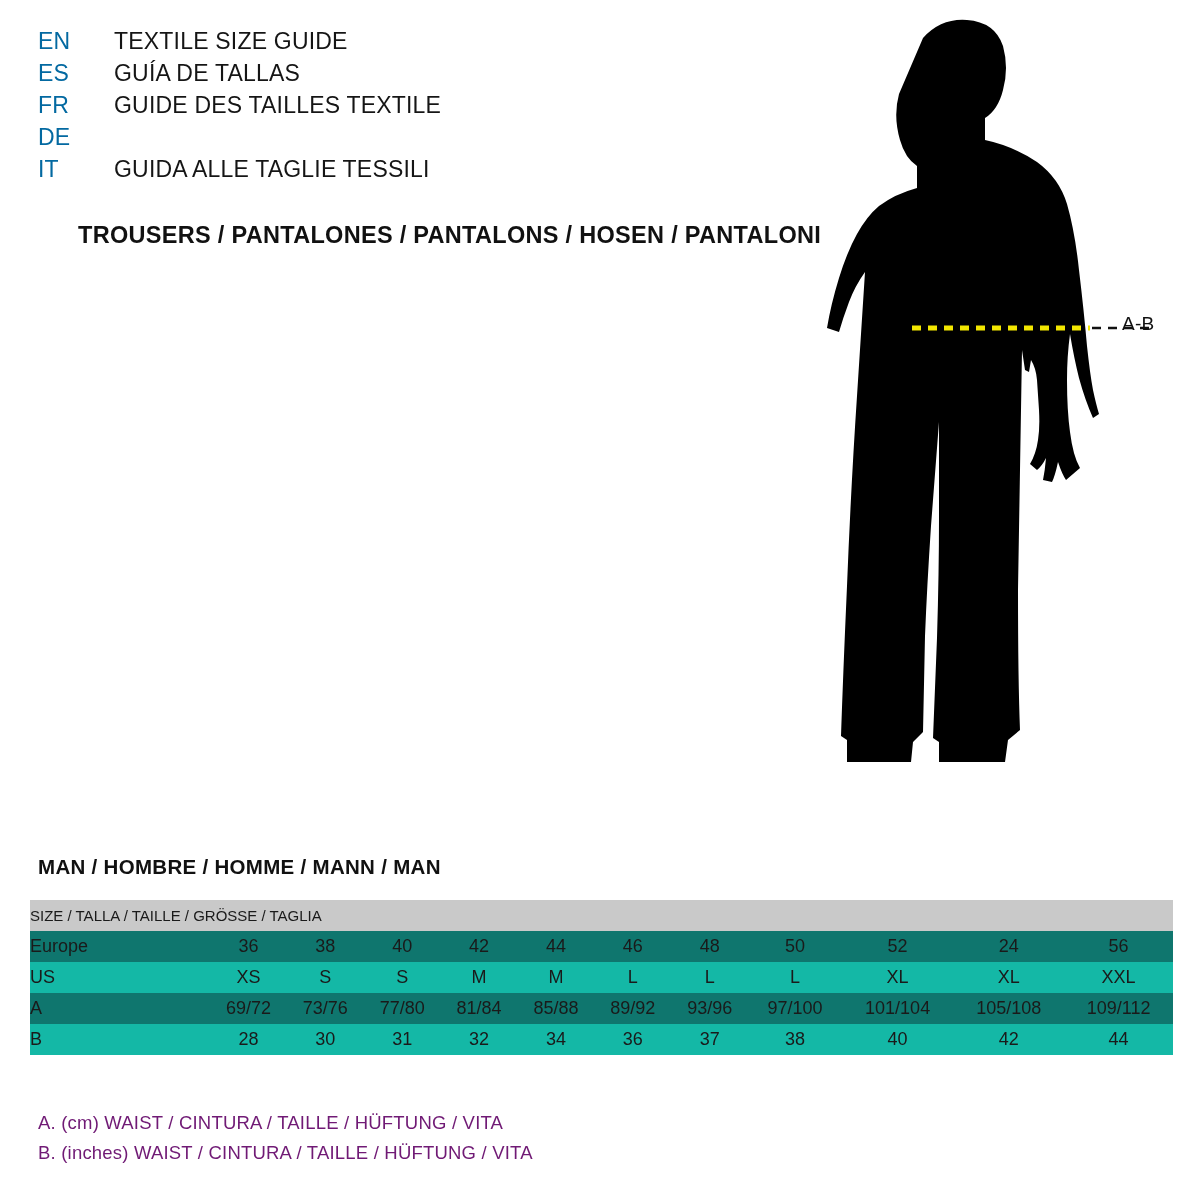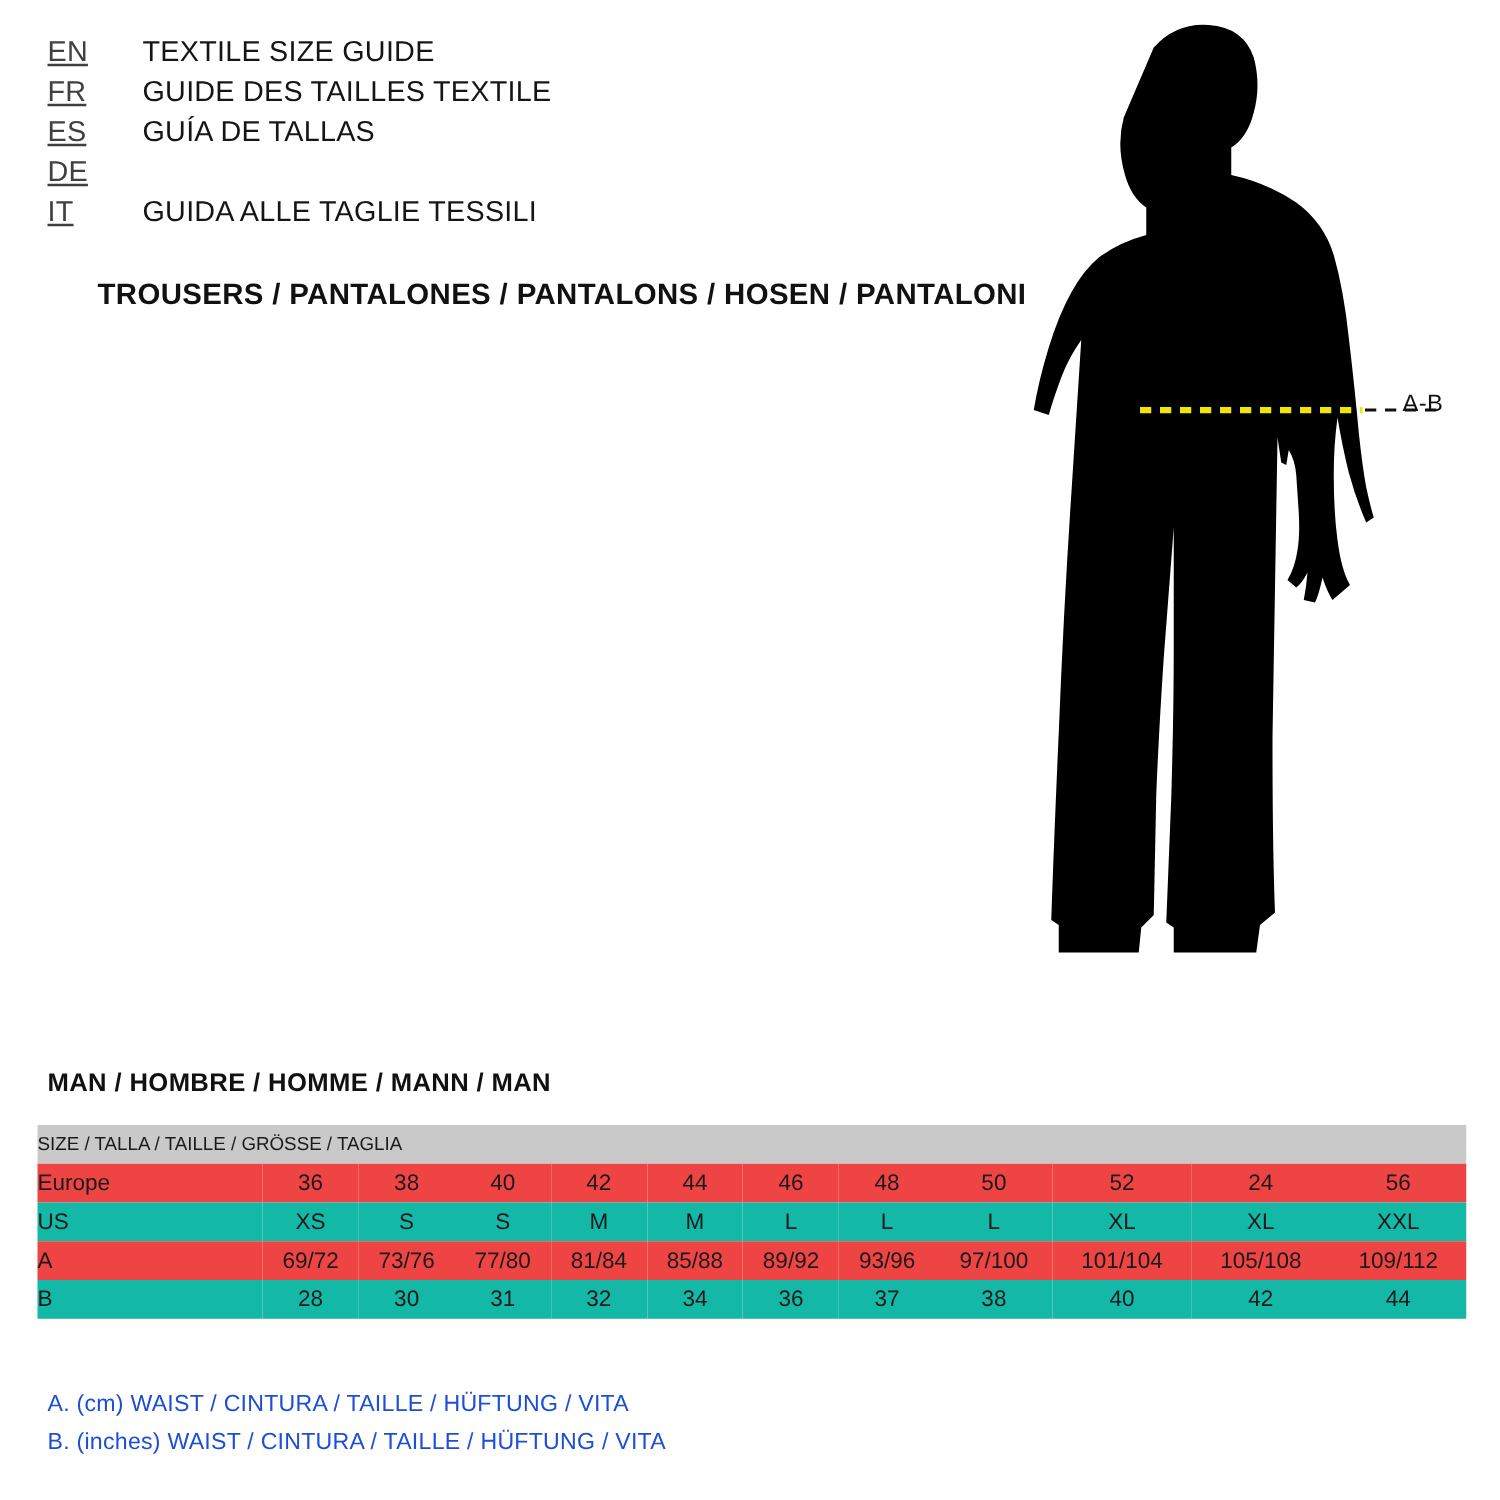--- a/index.html
+++ b/index.html
@@ -25,22 +25,21 @@
   }
   .lang-row {
     display: flex;
     align-items: baseline;
     height: 32px;
   }
   .lang-code {
     width: 76px;
     font-size: 23px;
     letter-spacing: 0.2px;
-    color: #404040;
-    text-decoration: underline;
+    color: #0369a1;
   }
   .lang-text {
     font-size: 23px;
     letter-spacing: 0.2px;
     color: #151515;
     white-space: nowrap;
   }
   .garment-line {
     position: absolute;
     left: 38px;
@@ -94,59 +93,59 @@
     padding: 0;
     height: 31px;
     vertical-align: middle;
     border: 0;
   }
   .row-header td {
     background: #c9c9c9;
     font-size: 15px;
     height: 32px;
   }
-  .row-light td { background: #ef4444; }
+  .row-light td { background: #0f766e; }
   .row-dark td  { background: #14b8a6; }
 
   .cell-label {
     padding-left: 12px;
     text-align: left;
     white-space: nowrap;
   }
   .cell-val {
     text-align: center;
     white-space: nowrap;
   }
 
   .footnotes {
     position: absolute;
     left: 38px;
     top: 1108px;
     font-size: 18.5px;
     line-height: 30px;
-    color: #1d4ed8;
+    color: #701a75;
     letter-spacing: 0.2px;
   }
   .footnotes div { white-space: nowrap; }
 </style>
 </head>
 <body>
 
 <div class="lang-block">
   <div class="lang-row">
     <span class="lang-code">EN</span>
     <span class="lang-text">TEXTILE SIZE GUIDE</span>
   </div>
   <div class="lang-row">
+    <span class="lang-code">ES</span>
+    <span class="lang-text">GUÍA DE TALLAS</span>
+  </div>
+  <div class="lang-row">
     <span class="lang-code">FR</span>
     <span class="lang-text">GUIDE DES TAILLES TEXTILE</span>
-  </div>
-  <div class="lang-row">
-    <span class="lang-code">ES</span>
-    <span class="lang-text">GUÍA DE TALLAS</span>
   </div>
   <div class="lang-row">
     <span class="lang-code">DE</span>
   </div>
   <div class="lang-row">
     <span class="lang-code">IT</span>
     <span class="lang-text">GUIDA ALLE TAGLIE TESSILI</span>
   </div>
 </div>
 

